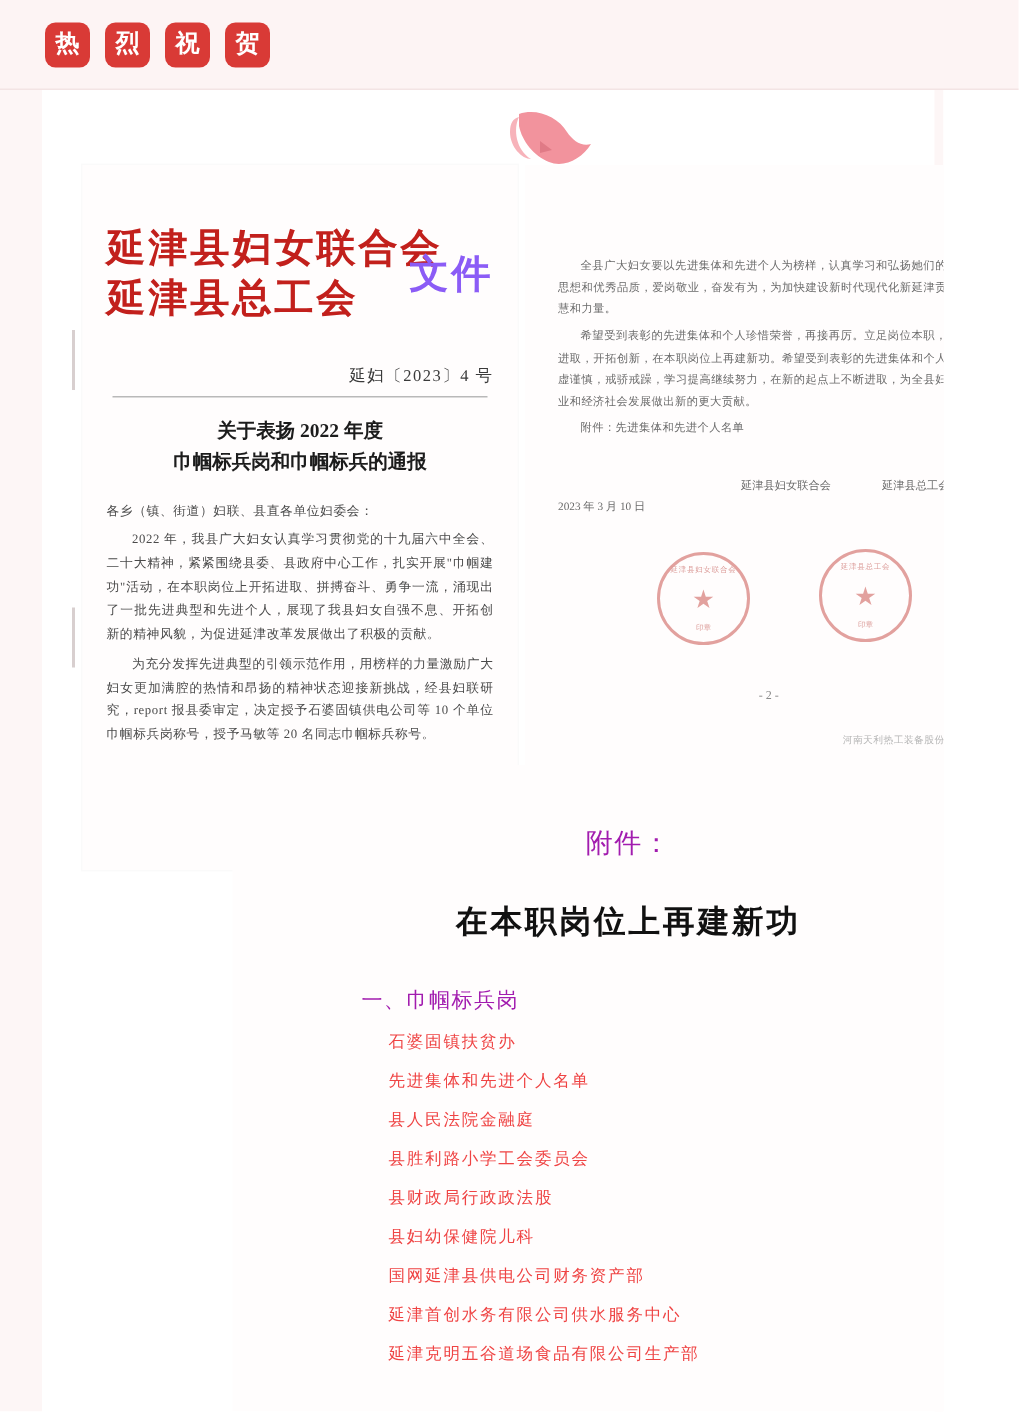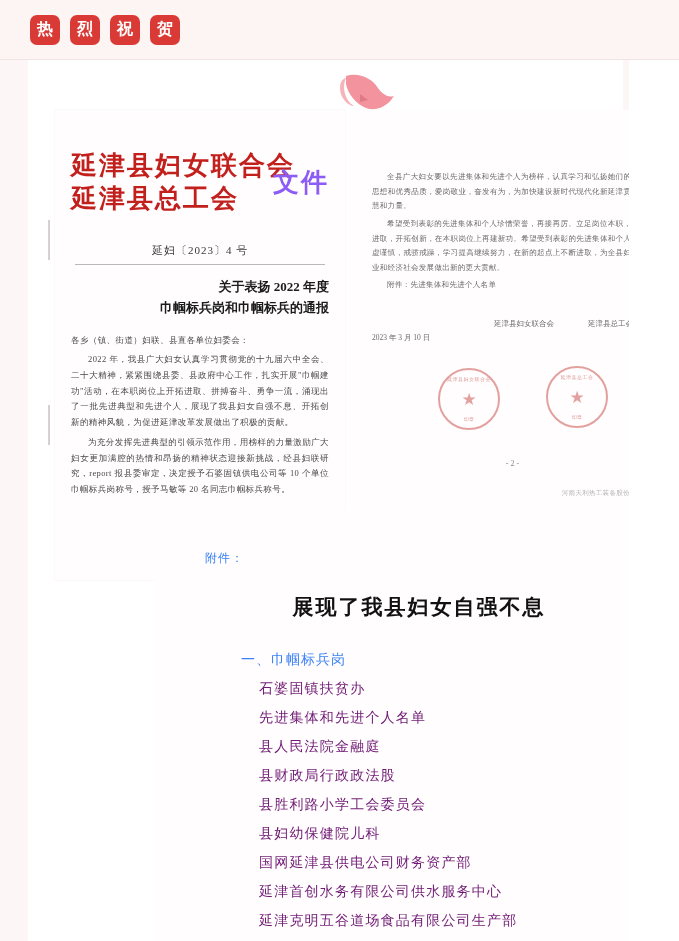--- a/index.html
+++ b/index.html
@@ -91,33 +91,33 @@
   }
   .doc1 .wenjian {
     position: absolute;
     right: 16px; top: 55px;
     color: #8b5cf6;
     font-weight: bold;
     font-size: 26px;
     letter-spacing: 2px;
   }
   .doc1 .numline {
-    text-align: center;
+    text-align: right;
     font-size: 11px;
     color: #3a3a3a;
     margin-top: 28px;
     letter-spacing: 1px;
   }
   .doc1 .rule {
     height: 1px;
     background: #b9b9b9;
     margin: 6px 4px 12px 4px;
   }
   .doc1 .title {
-    text-align: right;
+    text-align: center;
     font-size: 13px;
     font-weight: bold;
     color: #1c1c1c;
     line-height: 1.6;
   }
   .doc1 .body {
     margin-top: 14px;
     font-size: 8.5px;
     color: #4a4a4a;
     line-height: 1.85;
@@ -212,43 +212,44 @@
   
   .doc3 {
     position: absolute;
     left: 155px; top: 450px;
     width: 518px; height: 431px;
     background: #fffdfd;
     padding: 40px 40px 0 50px;
     overflow: hidden;
   }
   .doc3 .fujian {
-    font-size: 12px;
-    color: #3b82f6;
+    font-size: 18px;
+    color: #a21caf;
     letter-spacing: 1px;
+    text-align: center;
   }
   .doc3 .h1 {
     text-align: center;
     font-size: 21px;
     font-weight: bold;
     color: #111;
     letter-spacing: 2px;
     margin-top: 26px;
   }
   .doc3 .sec {
     font-size: 14px;
-    color: #3b82f6;
+    color: #a21caf;
     margin-top: 30px;
     margin-left: 36px;
     letter-spacing: 1px;
     font-family: Liberation Serif, serif;
   }
   .doc3 .item {
-    font-size: 14px;
-    color: #701a75;
+    font-size: 11px;
+    color: #ef4444;
     margin-top: 11px;
     margin-left: 54px;
     letter-spacing: 1.2px;
   }
 
   
   .bindmark {
     position:absolute;
     left: 48px;
     width: 2px;
@@ -319,28 +320,28 @@
       <div class="star">★</div>
       <div class="txt2">印章</div>
     </div>
 
     <div class="pagenum">- 2 -</div>
     <div class="watermark">河南天利热工装备股份有限公司</div>
   </div>
 
   <div class="doc3">
     <div class="fujian">附件：</div>
-    <div class="h1">展现了我县妇女自强不息</div>
+    <div class="h1">在本职岗位上再建新功</div>
 
     <div class="sec">一、巾帼标兵岗</div>
     <div class="item">石婆固镇扶贫办</div>
     <div class="item">先进集体和先进个人名单</div>
     <div class="item">县人民法院金融庭</div>
+    <div class="item">县胜利路小学工会委员会</div>
     <div class="item">县财政局行政政法股</div>
-    <div class="item">县胜利路小学工会委员会</div>
     <div class="item">县妇幼保健院儿科</div>
     <div class="item">国网延津县供电公司财务资产部</div>
     <div class="item">延津首创水务有限公司供水服务中心</div>
     <div class="item">延津克明五谷道场食品有限公司生产部</div>
 
   </div>
 
 </div>
 
 </body></html>

